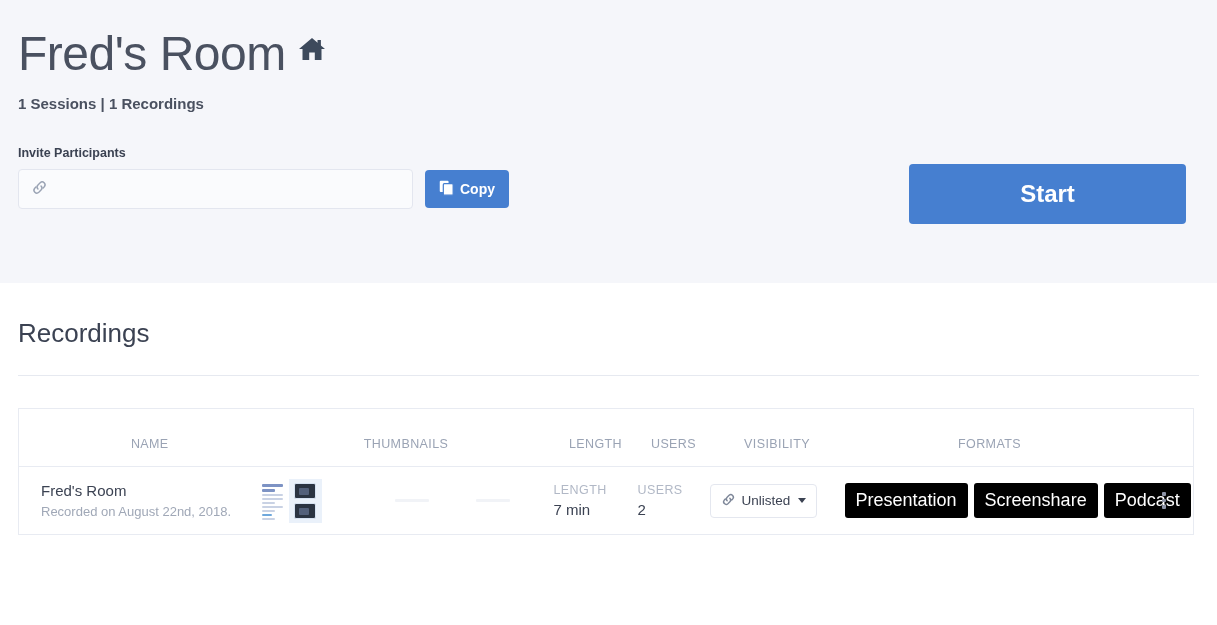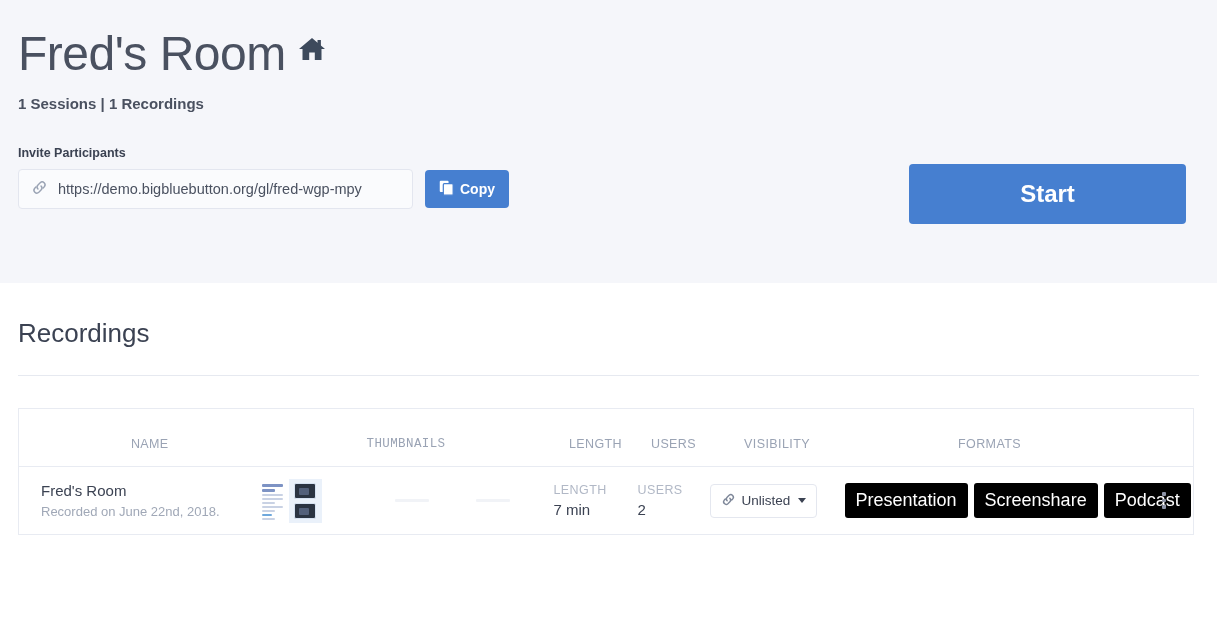--- a/index.html
+++ b/index.html
@@ -132,21 +132,21 @@
     text-align: center;
     font-size: 12.5px;
     font-weight: 400;
     letter-spacing: 0.4px;
     color: #9aa3b4;
     padding: 28px 0 15px 0;
     border-bottom: 1px solid #e8ebf2;
     background: #ffffff;
   }
   th.c-name   { width: 240px; padding-left: 22px !important; }
-  th.c-thumb  { width: 295px; font-family: Liberation Mono, monospace; }
+  th.c-thumb  { width: 295px; }
   th.c-length { width: 84px; }
   th.c-users  { width: 72px; }
   th.c-vis    { width: 135px; }
   th.c-fmt    { width: 290px; }
   th.c-menu   { width: 59px; }
 
   table.rec-table tbody td {
     padding: 0;
     vertical-align: middle;
     height: 68px;
@@ -299,21 +299,20 @@
   <div class="invite-row">
     <div class="invite-field">
       <span class="link-icon">
         <svg width="17" height="17" viewBox="0 0 20 20" aria-hidden="true">
           <g fill="none" stroke="#9aa3b4" stroke-width="1.7" stroke-linecap="round">
             <path d="M8.2 11.8 a3.4 3.4 0 0 1 0-4.8 l2.6-2.6 a3.4 3.4 0 0 1 4.8 4.8 l-1.3 1.3"></path>
             <path d="M11.8 8.2 a3.4 3.4 0 0 1 0 4.8 l-2.6 2.6 a3.4 3.4 0 0 1-4.8-4.8 l1.3-1.3"></path>
           </g>
         </svg>
       </span>
-      <span class="invite-url">https://demo.bigbluebutton.org/gl/fred-wgp-mpy</span>
     </div>
 
     <button class="copy-btn">
       <span>
         <svg width="15" height="16" viewBox="0 0 16 17" aria-hidden="true">
           <rect x="0.8" y="0.8" width="9.4" height="12" rx="1" fill="#ffffff"></rect>
           <rect x="4.6" y="3.9" width="10.5" height="12.3" rx="1" fill="#ffffff" stroke="#467fd0" stroke-width="1.3"></rect>
         </svg>
       </span>
       <span>Copy</span>
@@ -338,21 +337,21 @@
         <th class="c-fmt">FORMATS</th>
         <th class="c-menu"></th>
       </tr>
     </thead>
     <tbody>
       <tr>
 
         <td>
           <div class="td-pad">
             <div class="rec-name">Fred's Room</div>
-            <div class="rec-date">Recorded on June 22nd, 2018.</div>
+            <div class="rec-date">Recorded on August 22nd, 2018.</div>
           </div>
         </td>
 
         <td>
           <div class="thumbs">
             <div class="thumb thumb-slide">
               <div class="ln t"></div>
               <div class="ln t s"></div>
               <div class="ln"></div>
               <div class="ln"></div>

